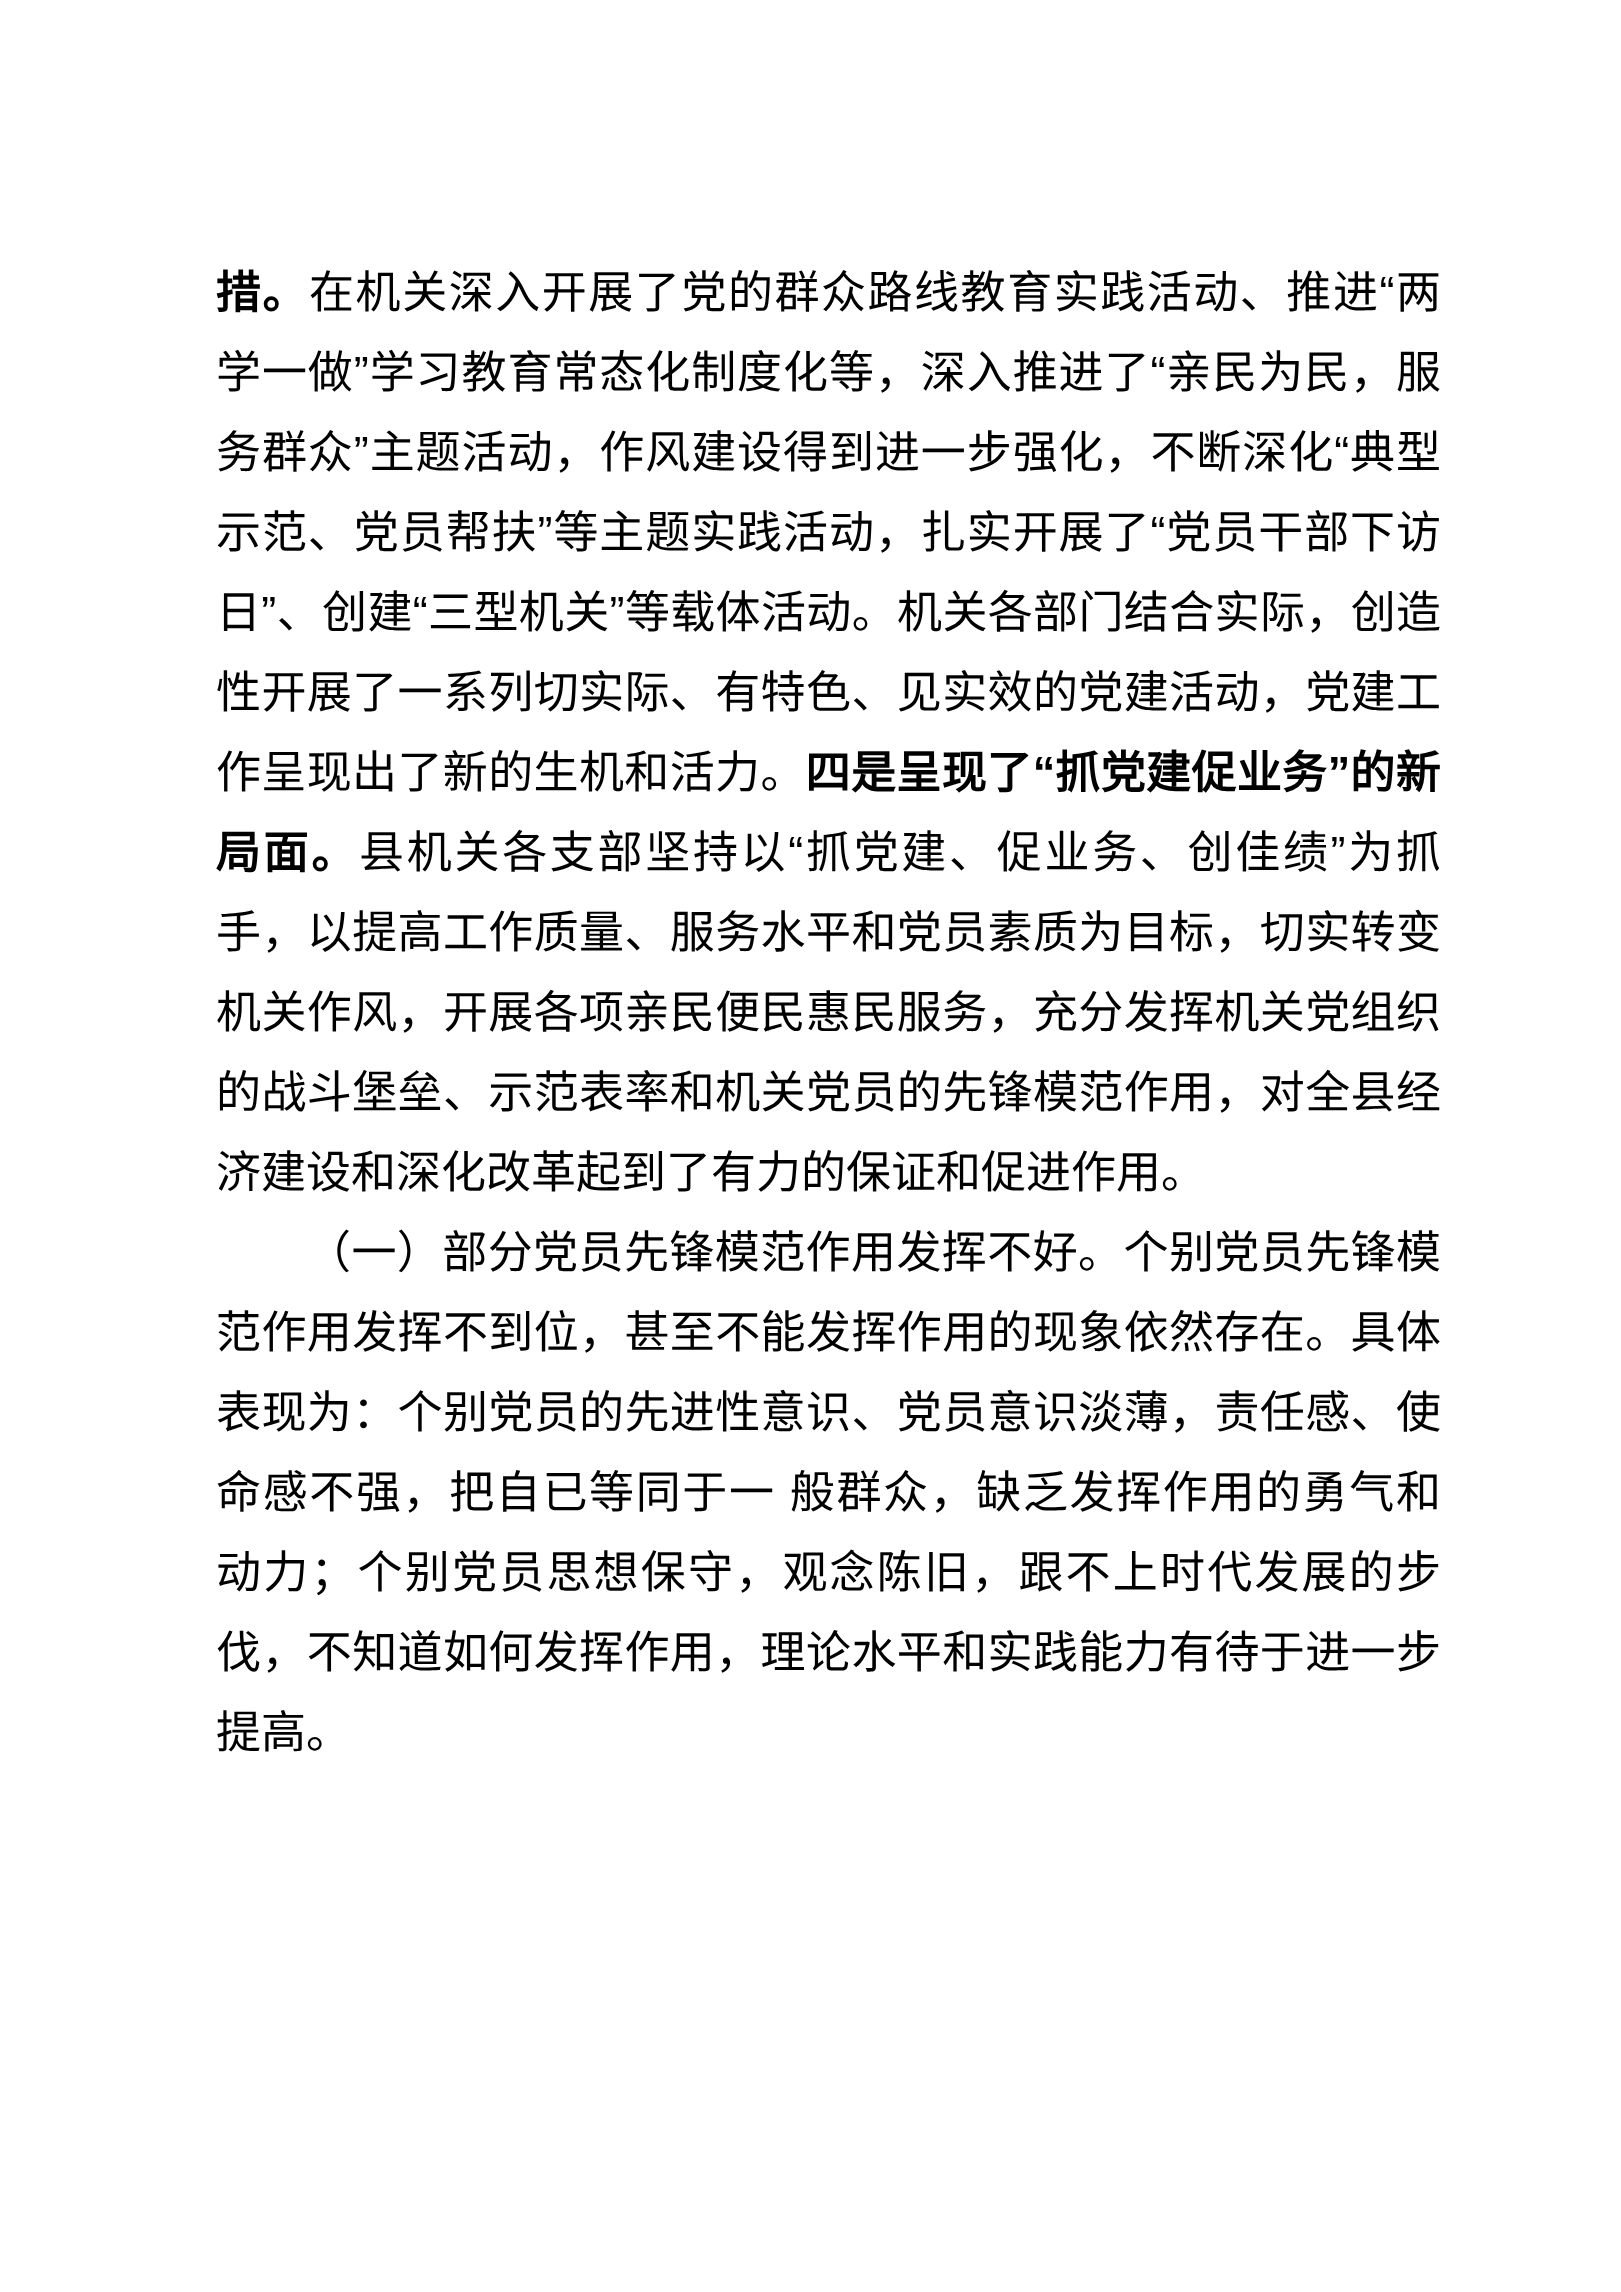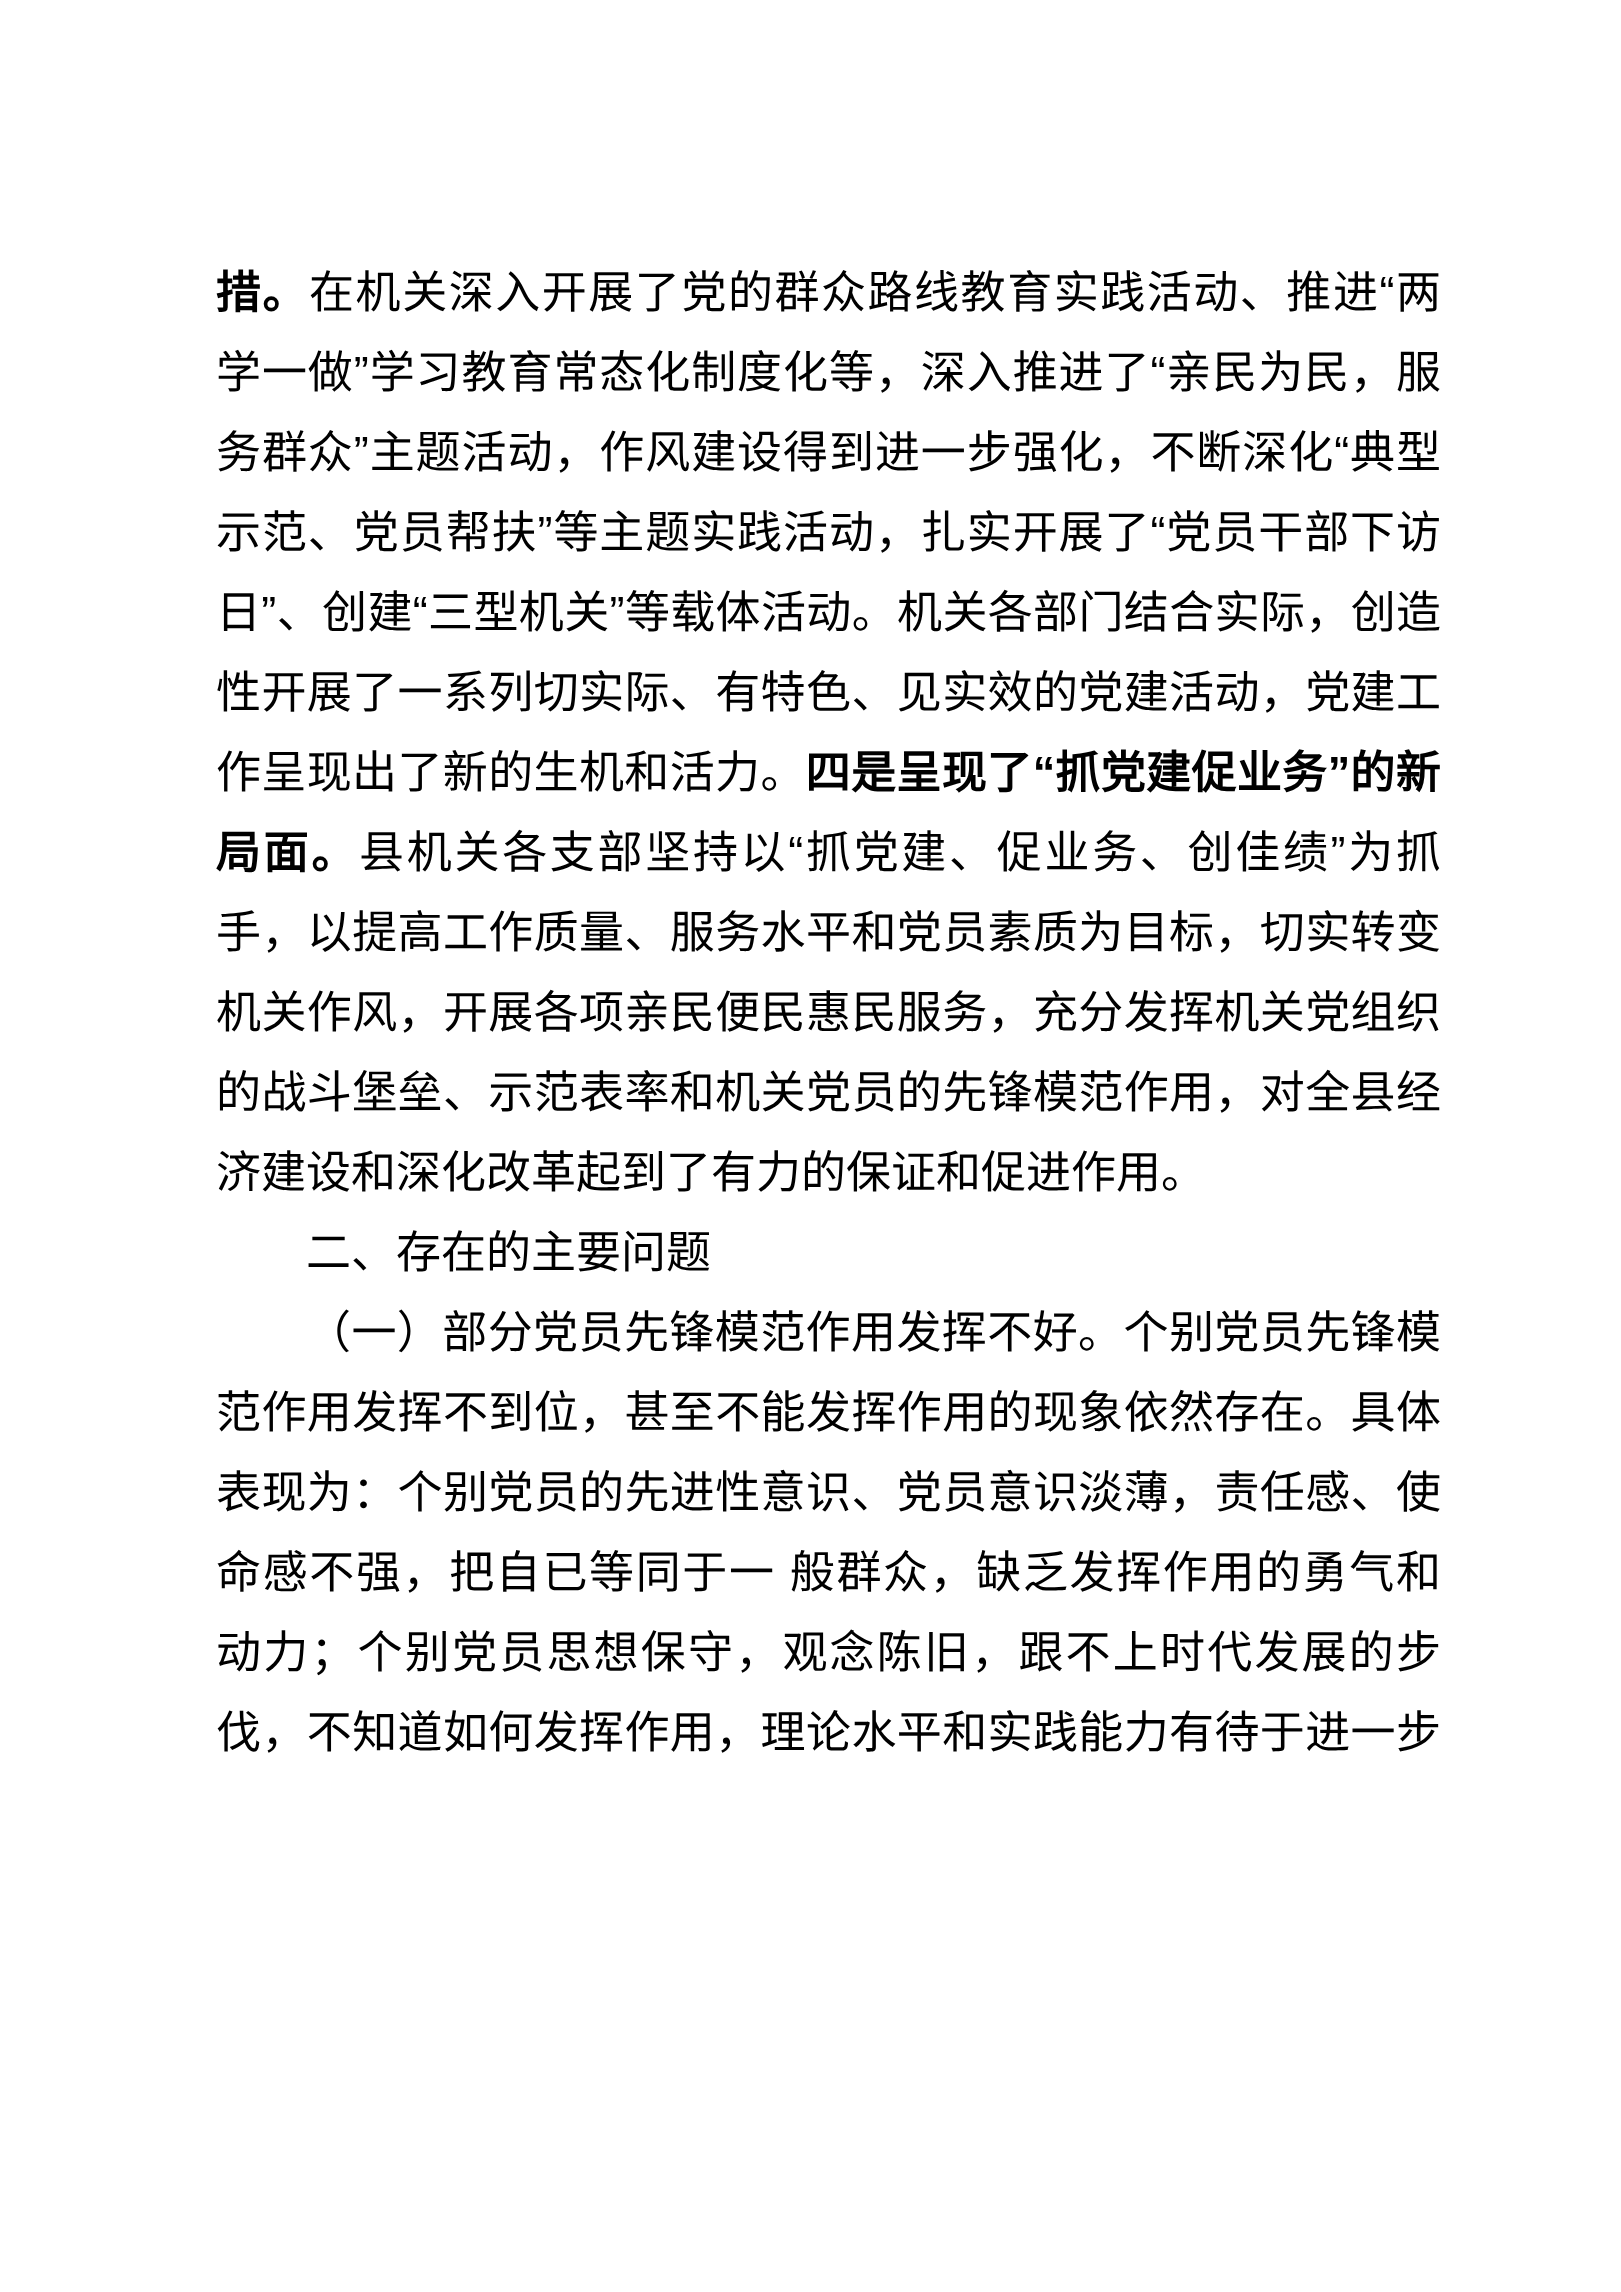--- a/index.html
+++ b/index.html
@@ -64,20 +64,19 @@
     color: #000000;
   }
 </style>
 </head>
 <body>
 
 <div class="page">
 
   <div class="text-column">
     <p class="para"><span class="b">措。</span><span>在机关深入开展了党的群众路线教育实践活动、推进“两学一做”学习教育常态化制度化等，深入推进了“亲民为民，服务群众”主题活动，作风建设得到进一步强化，不断深化“典型示范、党员帮扶”等主题实践活动，扎实开展了“党员干部下访日”、创建“三型机关”等载体活动。机关各部门结合实际，创造性开展了一系列切实际、有特色、见实效的党建活动，党建工作呈现出了新的生机和活力。</span><span class="b">四是呈现了“抓党建促业务”的新局面。</span><span>县机关各支部坚持以“抓党建、促业务、创佳绩”为抓手，以提高工作质量、服务水平和党员素质为目标，切实转变机关作风，开展各项亲民便民惠民服务，充分发挥机关党组织的战斗堡垒、示范表率和机关党员的先锋模范作用，对全县经济建设和深化改革起到了有力的保证和促进作用。</span></p>
-    <p class="para indent"><span>二、存在的主要问题</span></p>
     <p class="para indent"><span>（一）部分党员先锋模范作用发挥不好。个别党员先锋模范作用发挥不到位，甚至不能发挥作用的现象依然存在。具体表现为：个别党员的先进性意识、党员意识淡薄，责任感、使命感不强，把自已等同于一 般群众，缺乏发挥作用的勇气和动力；个别党员思想保守，观念陈旧，跟不上时代发展的步伐，不知道如何发挥作用，理论水平和实践能力有待于进一步提高。</span></p>
   </div>
 
   <div class="page-number">2</div>
 
 </div>
 
 
 </body></html>

